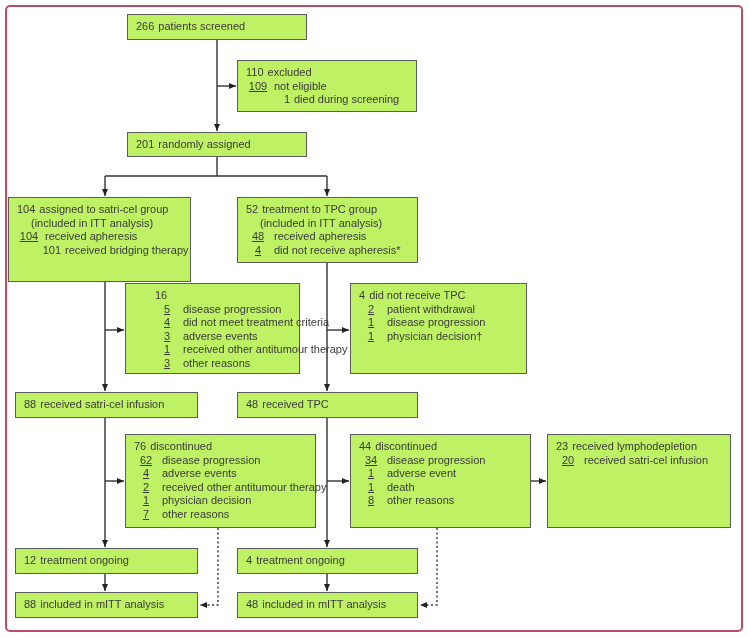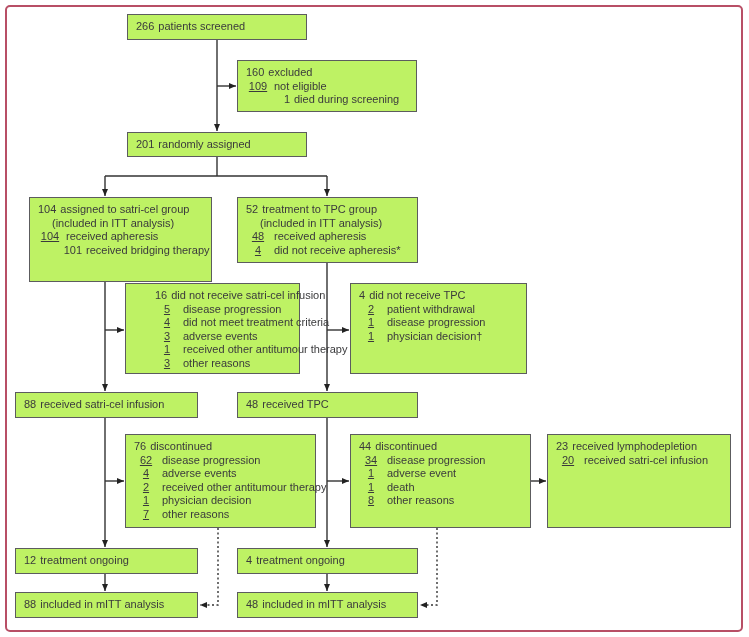--- a/index.html
+++ b/index.html
@@ -67,41 +67,41 @@
 
   <div class="box" style="left:127px;top:14px;width:180px;height:26px;">
       <div class="ln lvl0">
         <span class="num">266</span>
         <span class="txt">patients screened</span>
       </div>
     </div>
 
   <div class="box" style="left:237px;top:60px;width:180px;height:52px;">
       <div class="ln lvl0">
-        <span class="num">160</span>
+        <span class="num">110</span>
         <span class="txt">excluded</span>
       </div>
       <div class="ln lvl1">
         <span class="num">109</span>
         <span class="txt">not eligible</span>
       </div>
       <div class="ln lvl2">
         <span class="num">1</span>
         <span class="txt">died during screening</span>
       </div>
     </div>
 
   <div class="box" style="left:127px;top:132px;width:180px;height:25px;">
       <div class="ln lvl0">
         <span class="num">201</span>
         <span class="txt">randomly assigned</span>
       </div>
     </div>
 
-  <div class="box" style="left:29px;top:197px;width:183px;height:85px;">
+  <div class="box" style="left:8px;top:197px;width:183px;height:85px;">
       <div class="ln lvl0">
         <span class="num">104</span>
         <span class="txt">assigned to satri-cel group</span>
       </div>
       <div class="ln lvlp">
         <span class="txt">(included in ITT analysis)</span>
       </div>
       <div class="ln lvl1">
         <span class="num">104</span>
         <span class="txt">received apheresis</span>
@@ -126,21 +126,20 @@
       </div>
       <div class="ln lvl1">
         <span class="num">4</span>
         <span class="txt">did not receive apheresis*</span>
       </div>
     </div>
 
   <div class="box" style="left:125px;top:283px;width:175px;height:91px;padding-left:29px;">
       <div class="ln lvl0">
         <span class="num">16</span>
-        <span class="txt">did not receive satri-cel infusion</span>
       </div>
       <div class="ln lvl1">
         <span class="num">5</span>
         <span class="txt">disease progression</span>
       </div>
       <div class="ln lvl1">
         <span class="num">4</span>
         <span class="txt">did not meet treatment criteria</span>
       </div>
       <div class="ln lvl1">

